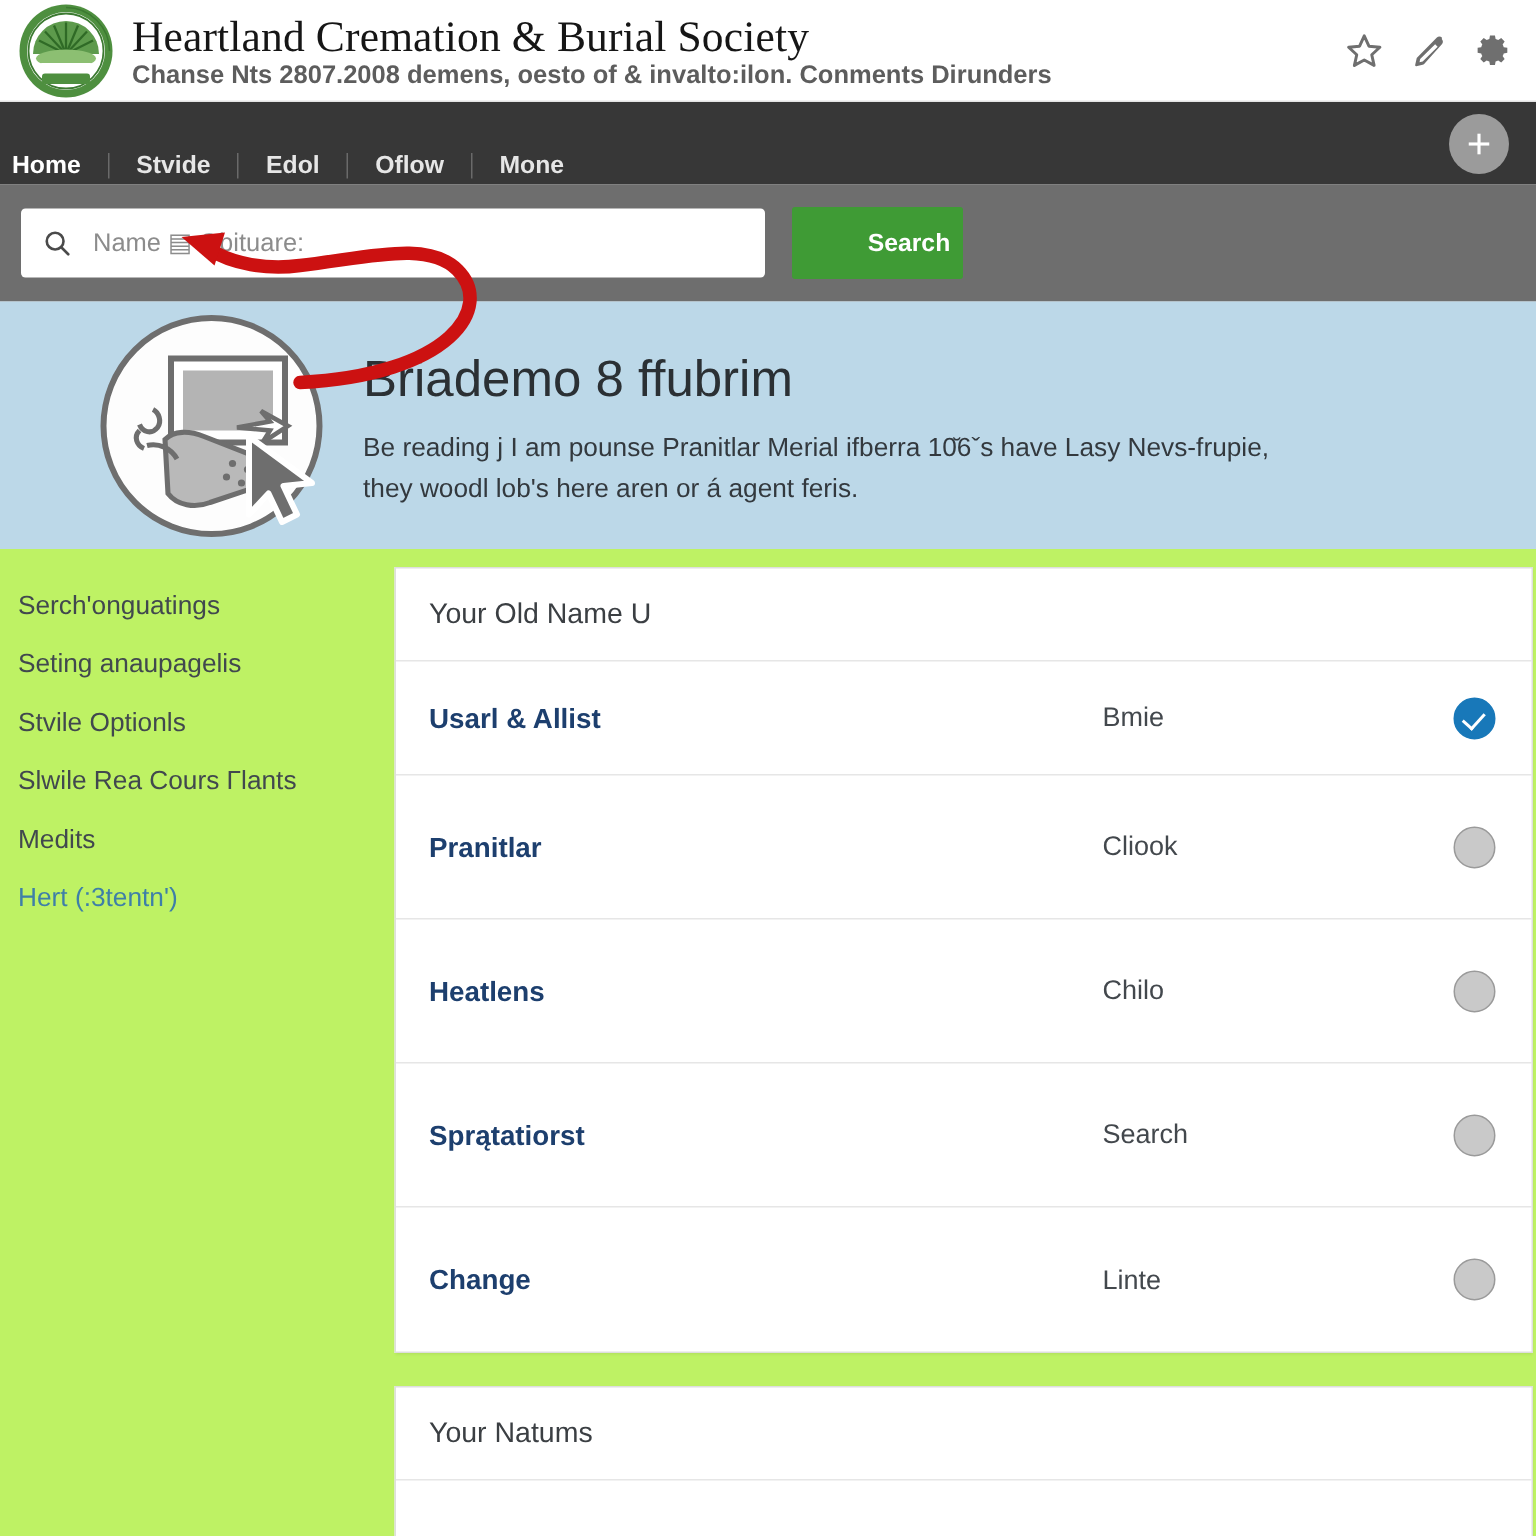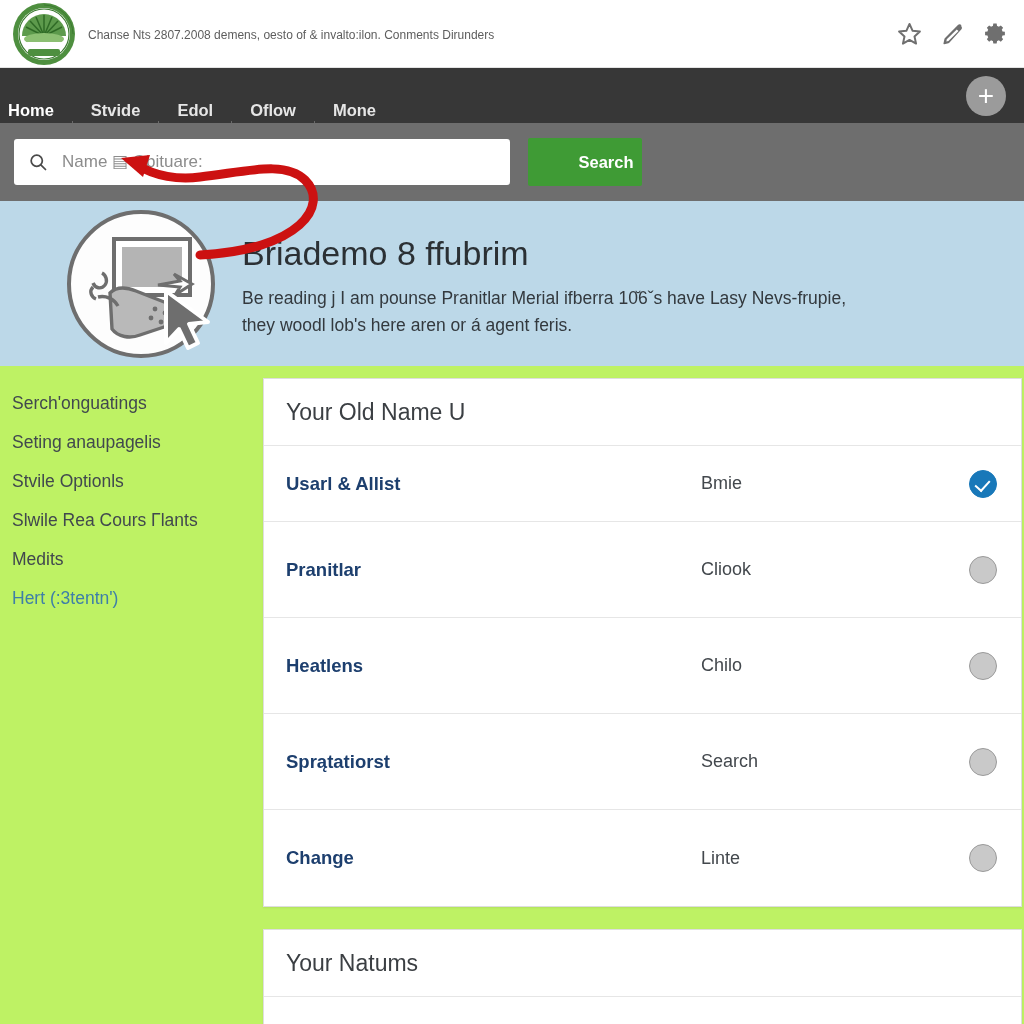--- a/index.html
+++ b/index.html
@@ -48,26 +48,27 @@
   }
   .brand-title {
     font-family: "Liberation Serif", serif;
     font-size: 29px;
     line-height: 31px;
     color: #161616;
     letter-spacing: .1px;
     white-space: nowrap;
   }
   .brand-sub {
-    font-size: 12px;
+    font-size: 17px;
     line-height: 14px;
     color: #5d5d5d;
     white-space: nowrap;
     margin-top: 2px;
     filter: blur(.35px);
+    font-weight: bold;
   }
   .header-icons {
     display: flex;
     align-items: center;
     gap: 18px;
     flex: 0 0 auto;
     margin-left: 16px;
   }
   .hicon {
     width: 25px;
@@ -82,21 +83,21 @@
     position: relative;
     height: 55px;
     background: #373737;
     display: flex;
     align-items: center;
     padding: 0 14px 0 0;
     box-sizing: border-box;
   }
   .nav-items {
     display: flex;
-    align-items: flex-end;
+    align-items: center;
     height: 100%;
     flex: 1 1 auto;
     margin-top: 29px;
   }
   .nav-item {
     position: relative;
     color: #e6e6e6;
     font-size: 16.5px;
     font-weight: bold;
     padding: 0 18px;
@@ -250,31 +251,32 @@
     min-width: 0;
   }
   .card {
     background: #ffffff;
     border: 1px solid #dedede;
     box-shadow: 0 1px 2px rgba(0,0,0,.07);
     margin-bottom: 22px;
   }
   .card-head {
     padding: 20px 22px 19px 22px;
-    font-size: 23px;
+    font-size: 19px;
     color: #3b3f43;
     border-bottom: 1px solid #e6e6e6;
   }
   .card-row {
     display: flex;
     align-items: center;
     padding: 0 24px 0 22px;
     height: 76px;
     border-bottom: 1px solid #e6e6e6;
     box-sizing: border-box;
+    gap: 34px;
   }
   .card-row:last-child { border-bottom: 0; }
   .row-label {
     flex: 0 0 415px;
     font-size: 18.5px;
     font-weight: bold;
     color: #1d3f6e;
     cursor: pointer;
     white-space: nowrap;
   }
@@ -338,20 +340,21 @@
           <line x1="32" y1="34" x2="14" y2="25"></line>
           <line x1="32" y1="34" x2="50" y2="25"></line>
         </g>
         <ellipse cx="32" cy="37" rx="20" ry="6" fill="#8cbf72"></ellipse>
         <rect x="14" y="40" width="36" height="9" rx="2" fill="#ffffff"></rect>
         <rect x="16" y="47" width="32" height="7" rx="2" fill="#4e8f3f"></rect>
         <path d="M32 3 A29 29 0 0 1 61 32" fill="none" stroke="#3c7a31" stroke-width="1"></path>
       </svg>
     </div>
     <div class="brand-block">
+      <div class="brand-title">Heartland Cremation &amp; Burial Society</div>
       <div class="brand-sub">Chanse Nts 2807.2008 demens, oesto of &amp; invalto:ilon. Conments Dirunders</div>
     </div>
     <div class="header-icons">
       <span class="hicon">
         <svg viewBox="0 0 24 24" fill="none" stroke="currentColor" stroke-width="1.9" stroke-linejoin="round">
           <polygon points="12,2.8 15,9.4 22,10.1 16.8,14.9 18.3,21.7 12,18.2 5.7,21.7 7.2,14.9 2,10.1 9,9.4"></polygon>
         </svg>
       </span>
       <span class="hicon">
         <svg viewBox="0 0 24 24" fill="currentColor">

